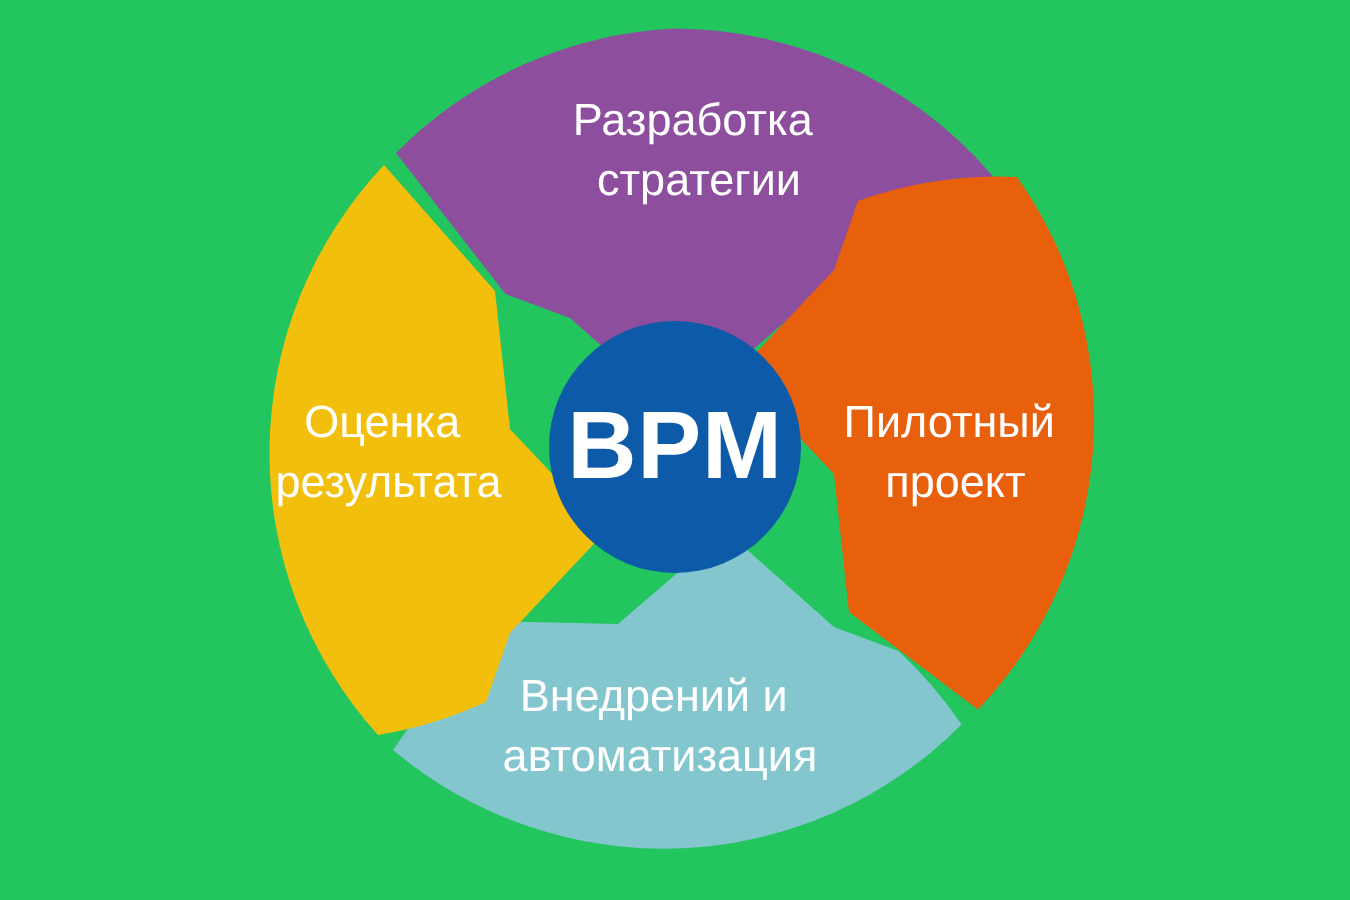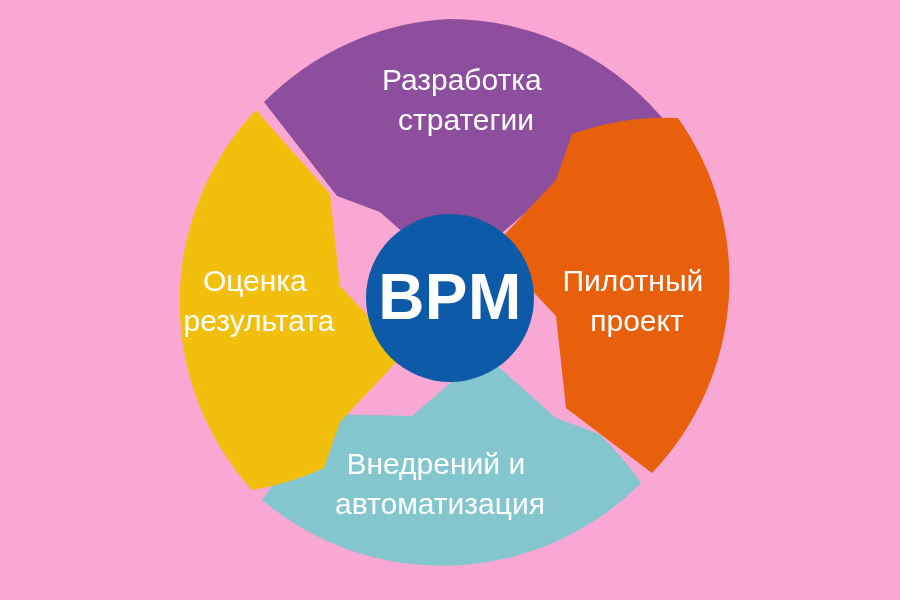--- a/index.html
+++ b/index.html
@@ -42,21 +42,21 @@
     font-weight: 700;
     fill: #ffffff;
     text-anchor: middle;
     dominant-baseline: middle;
     letter-spacing: 0.5px;
   }
 </style>
 </head>
 <body style="background: rgb(255, 255, 255);">
 
-<div id="diagram-root" style="background: #f9a8d4;">
+<div id="diagram-root" style="background: #22c55e;">
 
   <svg id="cycle-svg" viewBox="0 0 900 600" xmlns="http://www.w3.org/2000/svg">
 
     <g>
       <path class="petal-shape" d="M 449 19
                A 280 280 0 0 1 672 130
                L 614 216
                L 524 214
                L 452 276
                L 380 212

